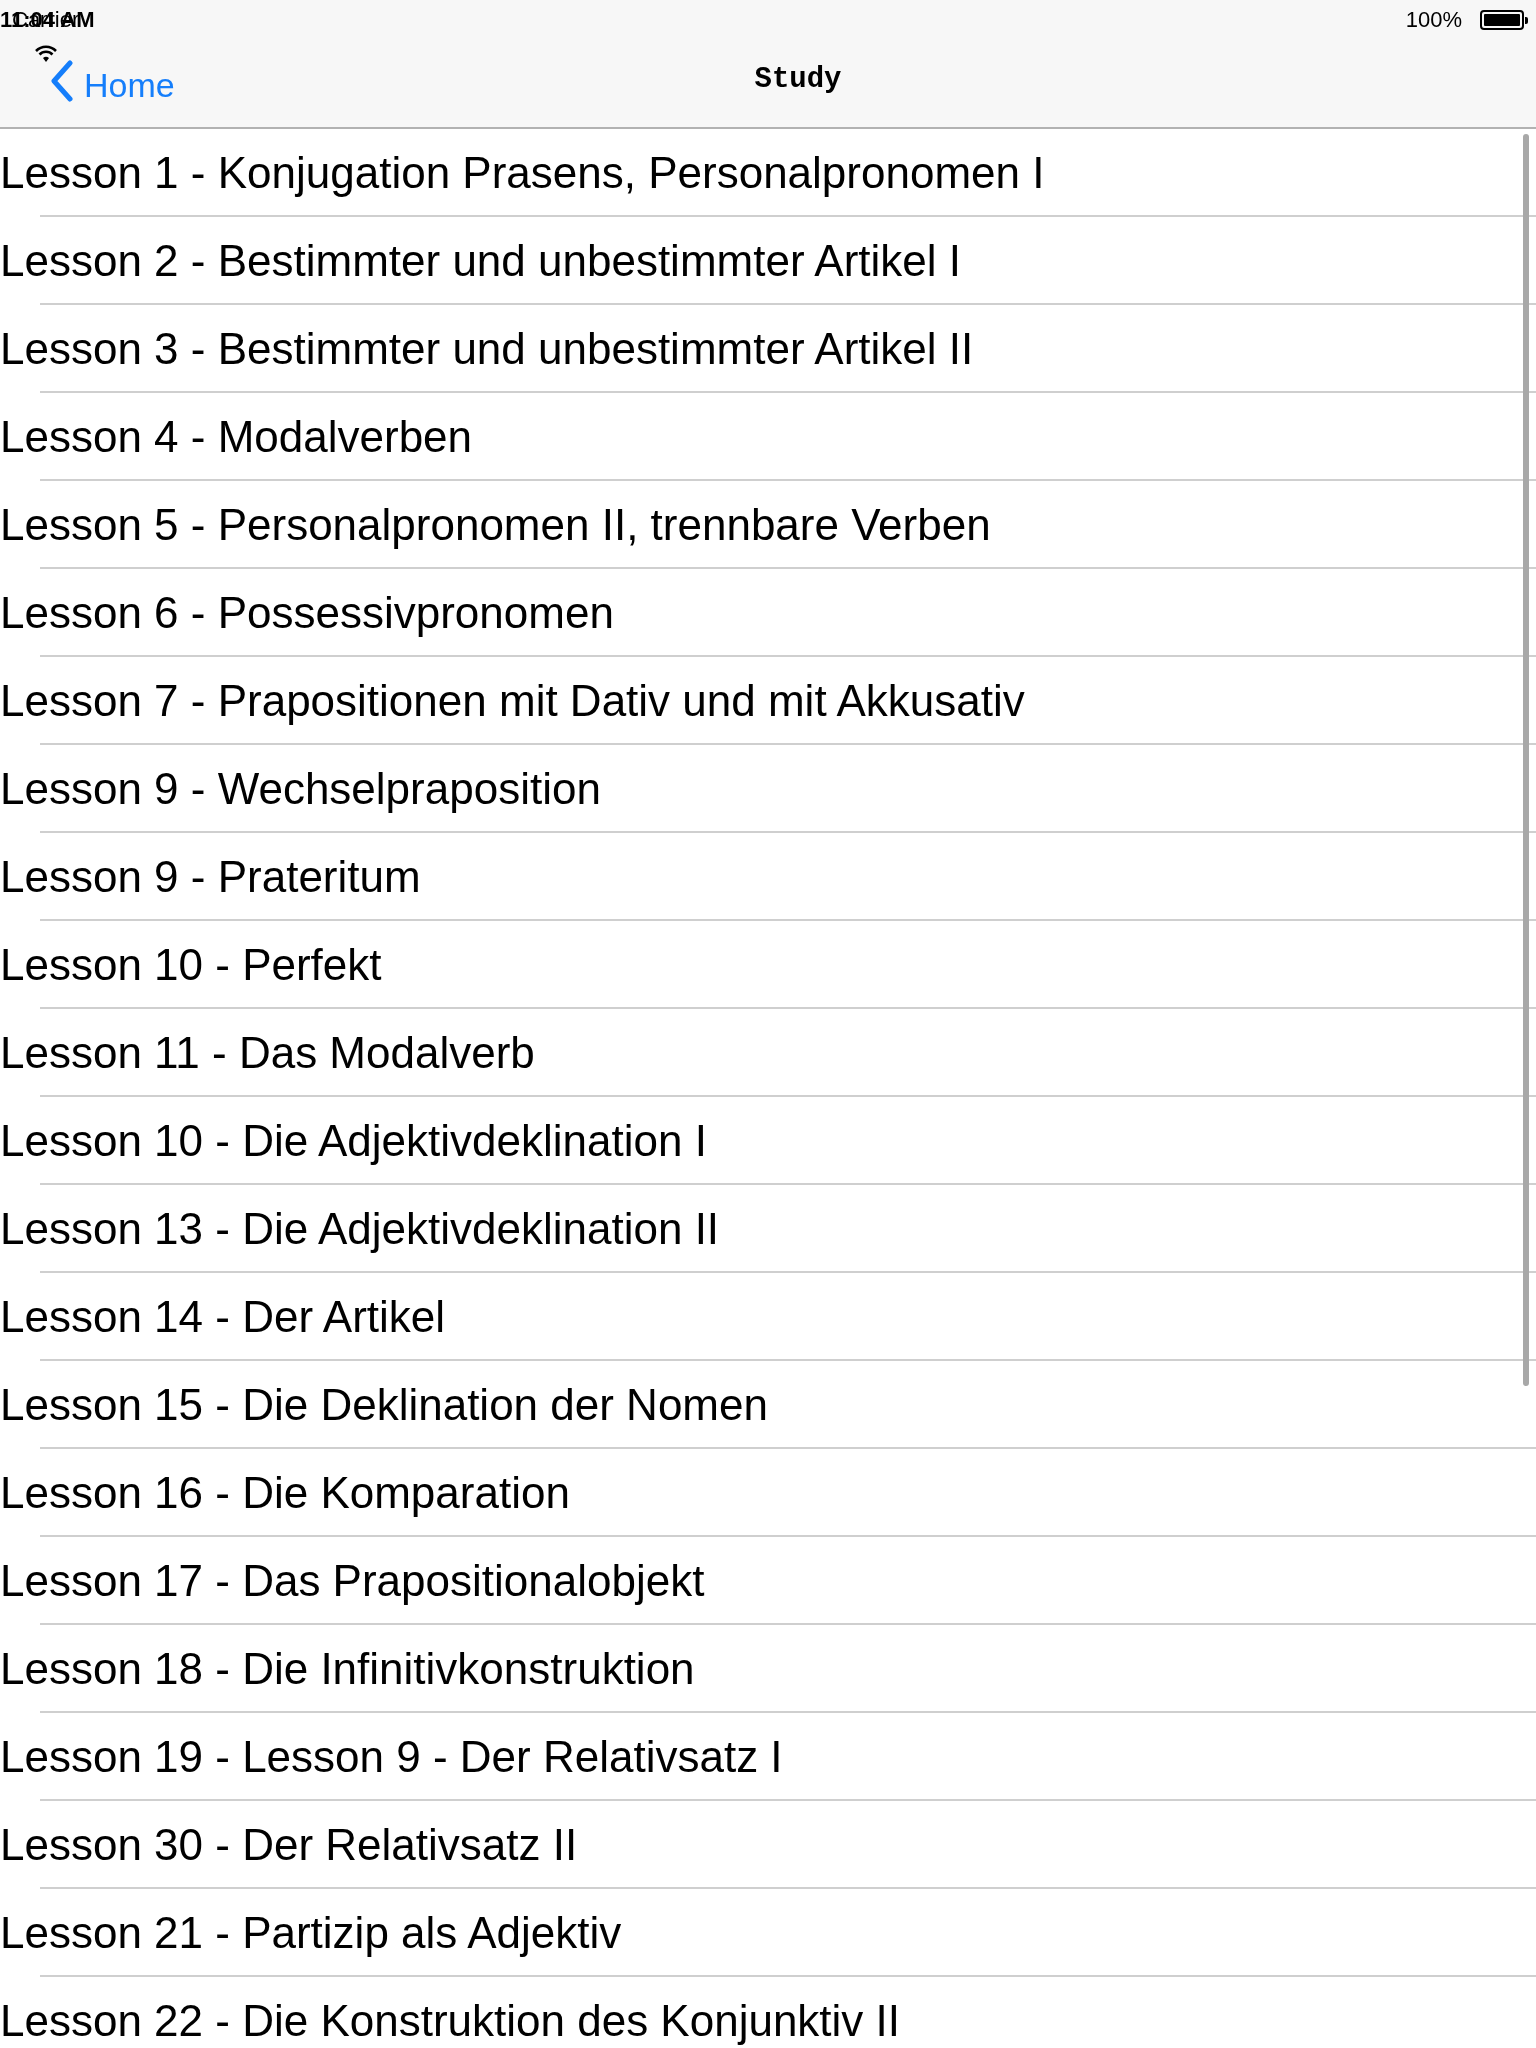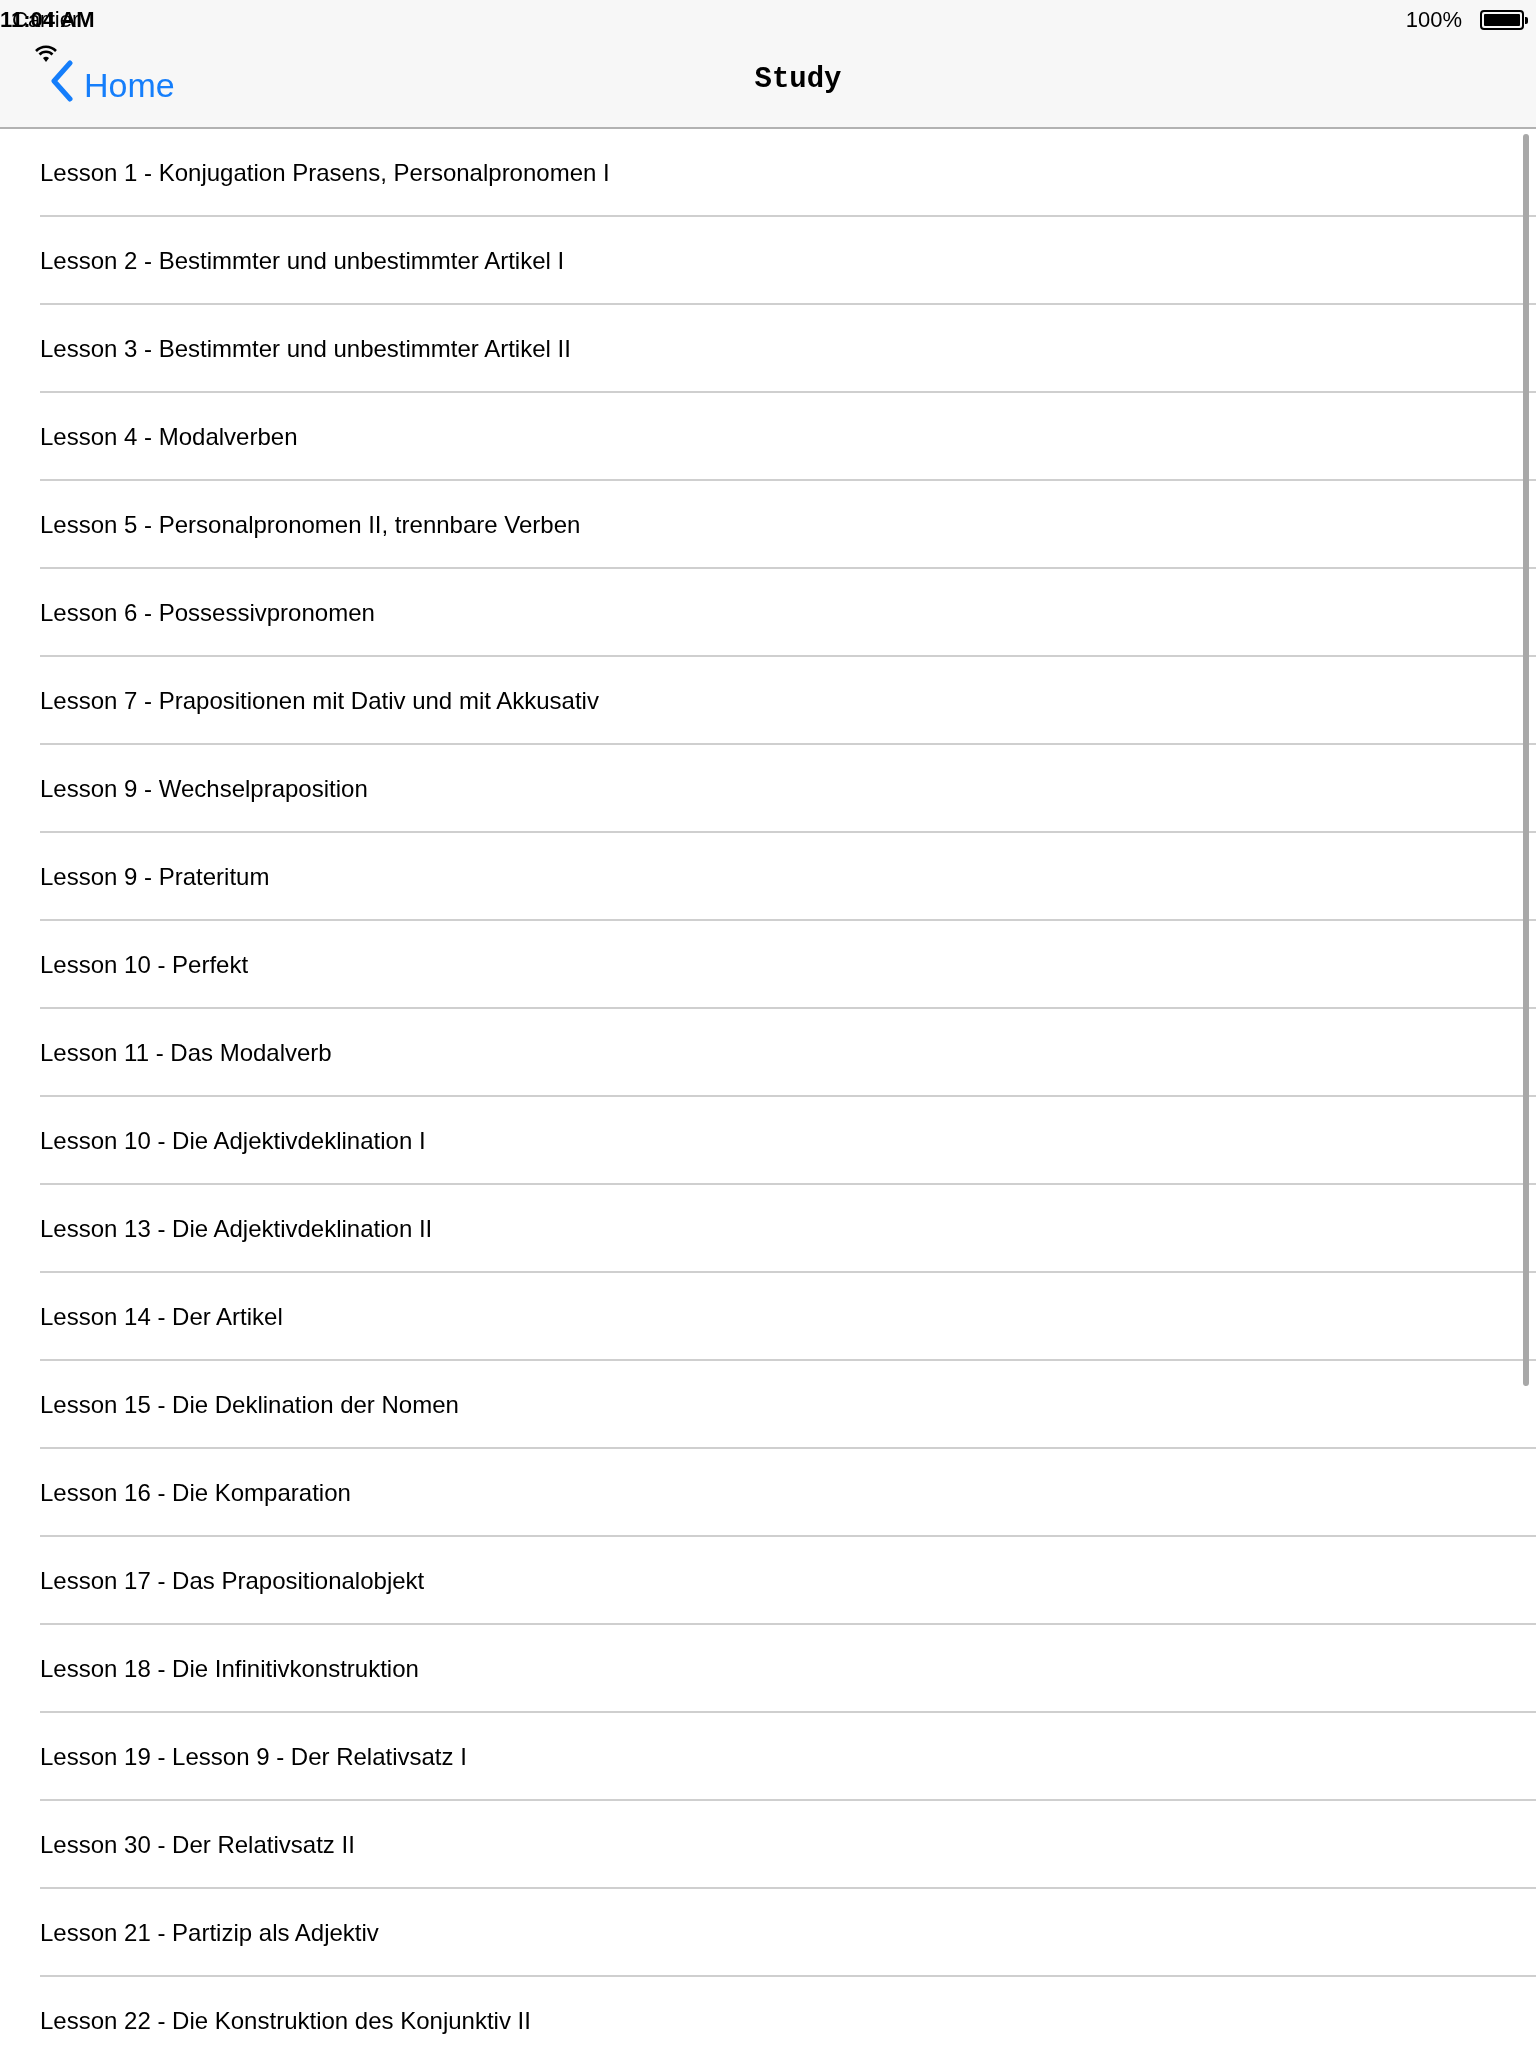--- a/index.html
+++ b/index.html
@@ -14,21 +14,21 @@
     .status-right { position: absolute; right: 12px; top: 7px; display: flex; align-items: center; gap: 18px; margin-left: 40px; }
     .battery { position: relative; width: 44px; height: 20px; border: 2px solid #000; border-radius: 4px; padding: 2px; }
     .battery-fill { width: 100%; height: 100%; background: #000; border-radius: 1px; }
     .battery-tip { position: absolute; right: -6px; top: 5px; width: 3px; height: 7px; background: #000; border-radius: 0 2px 2px 0; }
 
     .nav-bar { position: absolute; left: 0; top: 40px; width: 1536px; height: 88px; margin-left: 30px; }
     .back-button { position: absolute; left: 20px; top: 20px; display: flex; align-items: center; gap: 10px; color: #157efb; font-size: 34px; cursor: pointer; }
     .nav-title { position: absolute; left: 0; right: 0; top: 23px; text-align: center; font-weight: bold; font-size: 29px; font-family: Liberation Mono, monospace; }
 
     .list { position: absolute; left: 0; top: 129px; width: 1536px; }
-    .row { position: relative; height: 88px; display: flex; align-items: center; padding-left: 40px; font-size: 24px; cursor: pointer; }
+    .row { position: relative; height: 88px; display: flex; align-items: center; font-size: 44px; cursor: pointer; }
     .row::after { content: ""; position: absolute; left: 40px; right: 0; bottom: 0; height: 2px; background: #cfcfcf; }
 
     .scrollbar { position: absolute; left: 1523px; top: 134px; width: 6px; height: 1252px; background: #a8a8a8; border-radius: 3px; }
   </style>
 </head>
 <body>
 
 <div class="topbar">
   <div class="status-bar">
     <div class="status-left">

